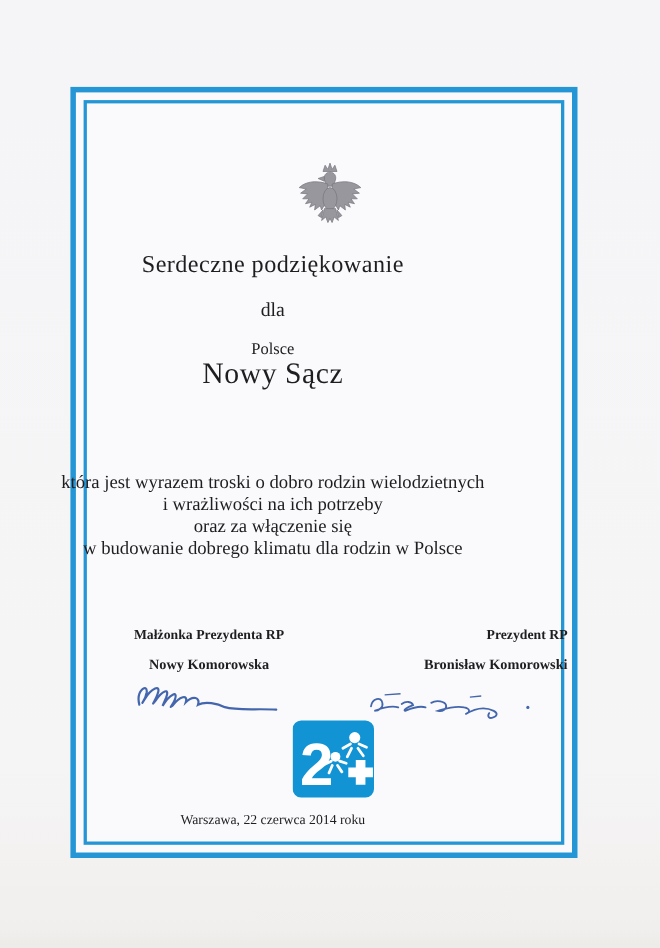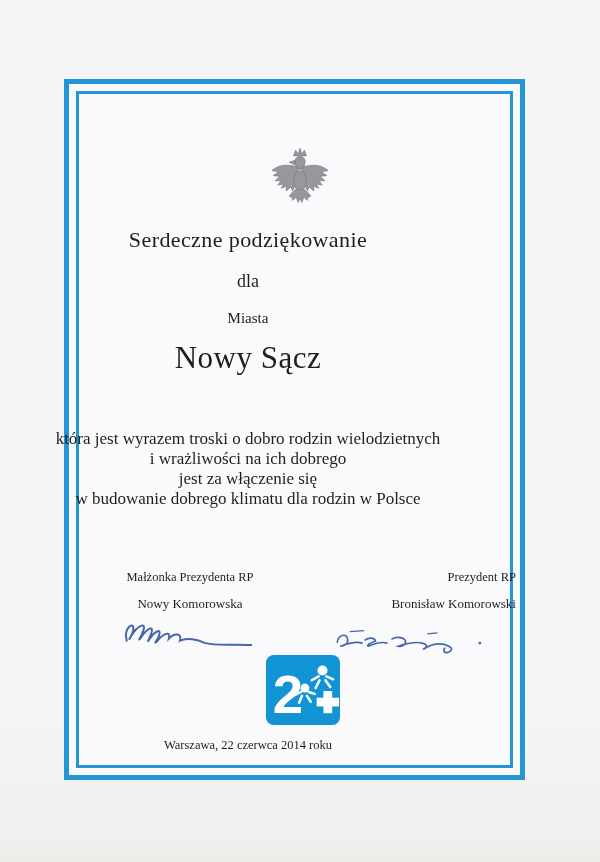--- a/index.html
+++ b/index.html
@@ -26,25 +26,25 @@
     border:3px solid #2496d5;
   }
 
   .abs { position:absolute; left:0; width:496px; text-align:center; }
 
   .eagle { position:absolute; left:268px; top:147px; width:64px; height:70px; }
 
   .title   { top:227px; font-size:22px; letter-spacing:0.4px; }
   .dla     { top:271px; font-size:18px; }
   .miasta  { top:310px; font-size:15px; }
-  .recipient { top:340px; font-size:31px; letter-spacing:0.5px; }
+  .recipient { top:324px; font-size:27px; letter-spacing:0.5px; }
   .reason  { top:386px; font-size:19px; }
   .bodytext { top:429px; font-size:17px; line-height:20px;font-family:Liberation Serif, serif; }
 
-  .sig-col { position:absolute; width:220px; text-align:center; }
+  .sig-col { position:absolute; width:220px; text-align:center;font-weight:bold; }
   .sig-col.left  { left:80px;  top:570px; }
   .sig-col.right { left:296px; top:570px;text-align:right; }
   .sig-role { font-size:12.5px; }
   .sig-name { font-size:13px; margin-top:11px; }
   .sig-scribble { margin-top:2px; height:40px; }
 
   .logo-box {
     position:absolute; left:266px; top:654px;
     width:74px; height:72px;
   }
@@ -71,27 +71,27 @@
       <path d="M53,32 C68,26 85,28 94,37 L84,39 L92,45 L82,46 L89,53 L80,53 L85,60 L76,58 L79,65 L71,61 L72,69 L64,63 L62,69 L56,58 Z"></path>
       <ellipse cx="50" cy="53" rx="10" ry="16"></ellipse>
       <path d="M42,67 L58,67 L62,84 L56,79 L53,87 L50,81 L47,87 L44,79 L38,84 Z"></path>
       <path d="M40,69 L33,77 L38,80 Z"></path>
       <path d="M60,69 L67,77 L62,80 Z"></path>
     </g>
   </svg>
 
   <div class="abs title">Serdeczne podziękowanie</div>
   <div class="abs dla">dla</div>
-  <div class="abs miasta">Miasta</div>
+  <div class="abs miasta">Polsce</div>
   <div class="abs recipient">Nowy Sącz</div>
 
   <div class="abs bodytext">
     <div>która jest wyrazem troski o dobro rodzin wielodzietnych</div>
-    <div>i wrażliwości na ich dobrego</div>
-    <div>jest za włączenie się</div>
+    <div>i wrażliwości na ich potrzeby</div>
+    <div>oraz za włączenie się</div>
     <div>w budowanie dobrego klimatu dla rodzin w Polsce</div>
   </div>
 
   <div class="sig-col left">
     <div class="sig-role">Małżonka Prezydenta RP</div>
     <div class="sig-name">Nowy Komorowska</div>
     <svg class="sig-scribble" viewBox="0 0 130 36" width="150" height="40" style="margin:2px auto 0;">
       <path d="M8,24 C5,12 15,6 14,14 C13,20 8,26 12,20 C18,10 26,7 23,15 C21,21 17,26 21,21 C27,12 33,10 30,18 L27,25 C33,15 40,12 37,20 C35,25 32,27 35,25 C41,17 48,15 46,22 C52,16 58,18 56,24 C62,21 72,23 78,26 C88,29 104,27 120,28" fill="none" stroke="#4466ad" stroke-width="1.8" stroke-linecap="round"></path>
     </svg>
   </div>

